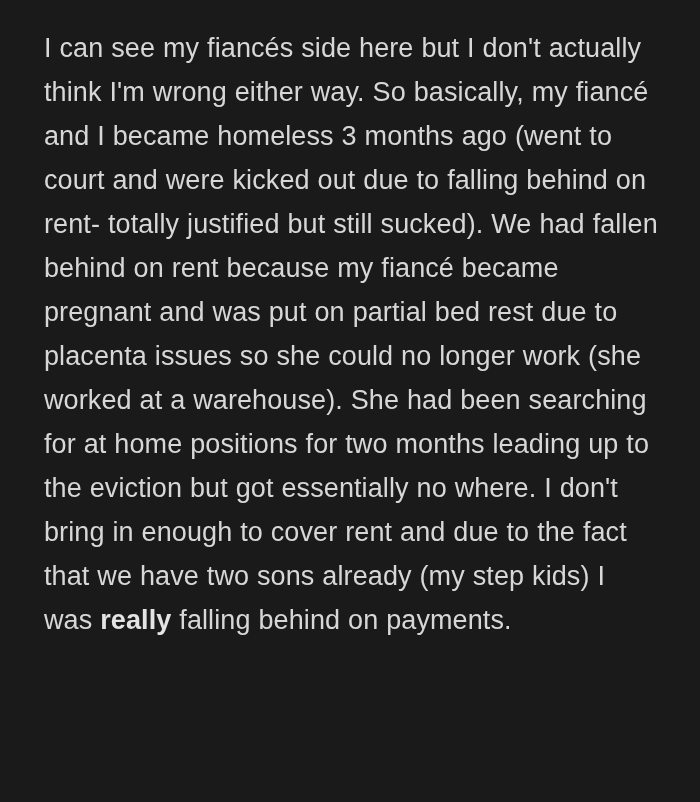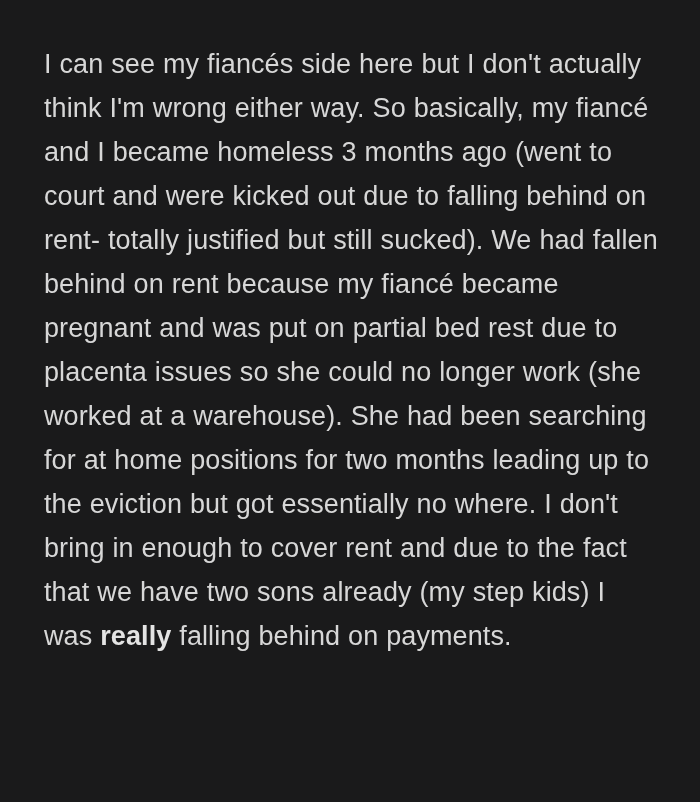--- a/index.html
+++ b/index.html
@@ -10,21 +10,21 @@
   body {
     width: 700px;
     height: 802px;
     overflow: hidden;
     font-family: "Liberation Sans", sans-serif;
   }
   .post-body {
     box-sizing: border-box;
     width: 700px;
     height: 802px;
-    padding: 42px 40px 20px 44px;
+    padding: 26px 40px 20px 44px;
     background: #1a1a1b;
   }
   .post-text {
     color: #d7d7d7;
     font-size: 27px;
     line-height: 44px;
     font-weight: 400;
     letter-spacing: 0.1px;
     margin: 0;
     word-spacing: 0.3px;

